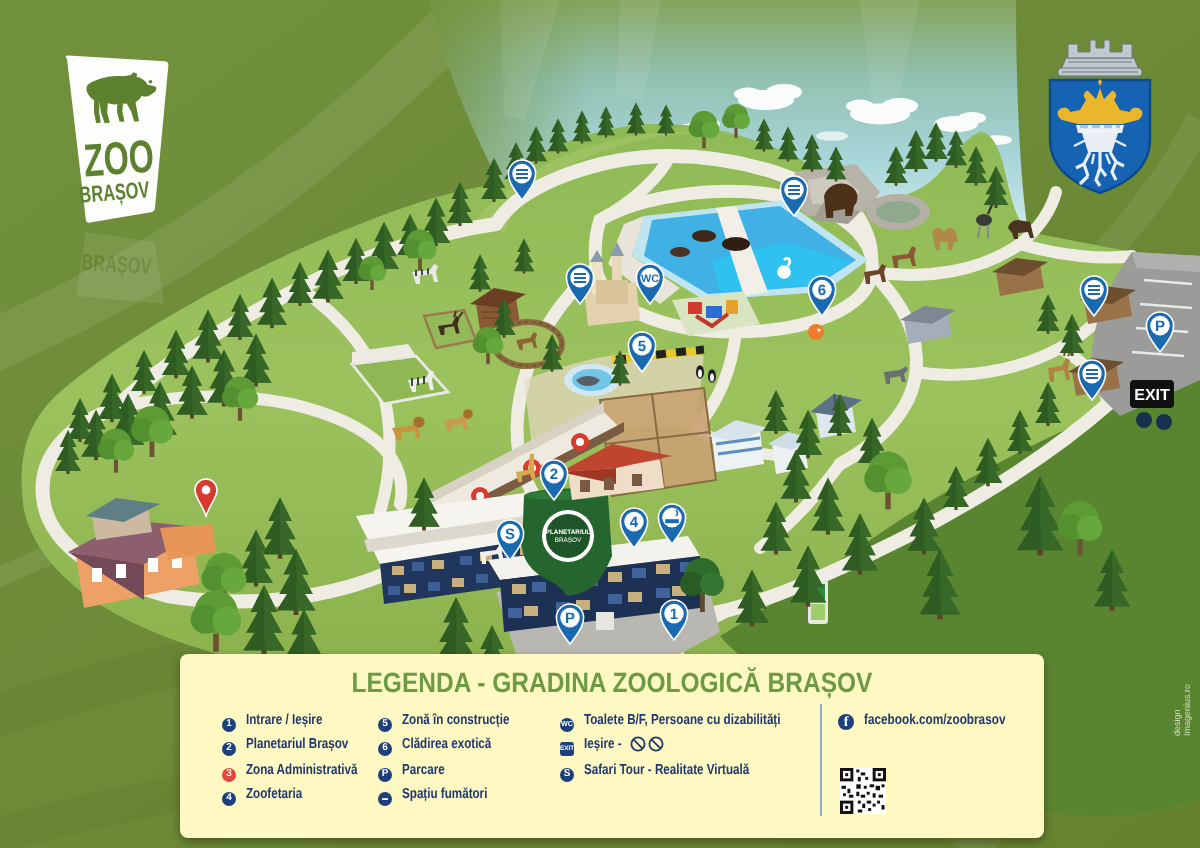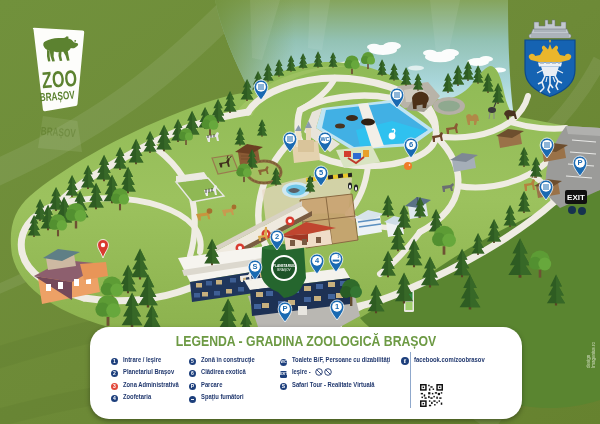--- a/index.html
+++ b/index.html
@@ -670,21 +670,21 @@
 <path d="M541,66.5 L559,66.5 L556,76 L544,76 Z" fill="#e9eef4" stroke="none"></path>
 <path d="M545,76 L542,82 L544,88 M542,82 L538,84 M544,88 L540,92" stroke-width="1.6"></path>
 <path d="M550,76 L550,84 L548,90 L550,93 M550,84 L553,88" stroke-width="1.6"></path>
 <path d="M555,76 L558,81 L556,86 L558,90 M558,81 L562,83" stroke-width="1.6"></path>
 <path d="M547,77 L546,82 M553,77 L555,82" stroke-width="1.2"></path>
 <path d="M543,70 L537,73 M557,70 L563,73" stroke-width="1.2"></path>
 </g>
 </g>
 </svg>
 
-<div style="position:absolute;left:90px;top:327px;width:432px;height:92px;background:#ffffff;border-radius:19px;box-shadow:0 2px 5px rgba(0,0,0,0.35);">
+<div style="position:absolute;left:90px;top:327px;width:432px;height:92px;background:#fef9c3;border-radius:4px;box-shadow:0 2px 5px rgba(0,0,0,0.35);">
 
 <div style="position:absolute;left:0;top:6px;width:100%;text-align:center;color:#6d9a44;font-weight:bold;font-size:14px;transform:scaleX(0.875);">LEGENDA - GRADINA ZOOLOGICĂ BRAȘOV</div>
 
 <div class="lg" style="left:21px;top:27px;">
 <div><span class="b">1</span><span class="t">Intrare / Ieșire</span></div>
 <div><span class="b">2</span><span class="t">Planetariul Brașov</span></div>
 <div><span class="b" style="background:#e2493b;">3</span><span class="t">Zona Administrativă</span></div>
 <div><span class="b">4</span><span class="t">Zoofetaria</span></div>
 </div>
 
@@ -701,21 +701,21 @@
             <circle cx="4" cy="4" r="3.3" fill="none" stroke="#21386e" stroke-width="0.9"></circle>
             <path d="M1.8,1.8 L6.2,6.2" stroke="#21386e" stroke-width="0.9"></path>
             <circle cx="13" cy="4" r="3.3" fill="none" stroke="#21386e" stroke-width="0.9"></circle>
             <path d="M10.8,1.8 L15.2,6.2" stroke="#21386e" stroke-width="0.9"></path>
           </svg></div>
 <div><span class="b">S</span><span class="t">Safari Tour - Realitate Virtuală</span></div>
 </div>
 
 <div style="position:absolute;left:320px;top:25px;width:1px;height:56px;background:#8fa8cc;"></div>
 
-<div class="lg" style="left:311px;top:27px;">
+<div class="lg" style="left:329px;top:27px;">
 <div><span class="b" style="width:8px;height:8px;line-height:8px;font-size:7px;font-family:'Liberation Serif',serif;">f</span><span class="t" style="transform:scaleX(0.82);">facebook.com/zoobrasov</span></div>
 </div>
 
 <svg style="position:absolute;left:330px;top:57px;" width="23" height="23" viewBox="0 0 31 31">
 <rect width="31" height="31" fill="#fff"></rect>
 <g fill="#111">
 <rect x="0" y="0" width="9" height="9"></rect>
           <rect x="22" y="0" width="9" height="9"></rect>
           <rect x="0" y="22" width="9" height="9"></rect>
 <rect x="2" y="2" width="5" height="5" fill="#fff"></rect>

